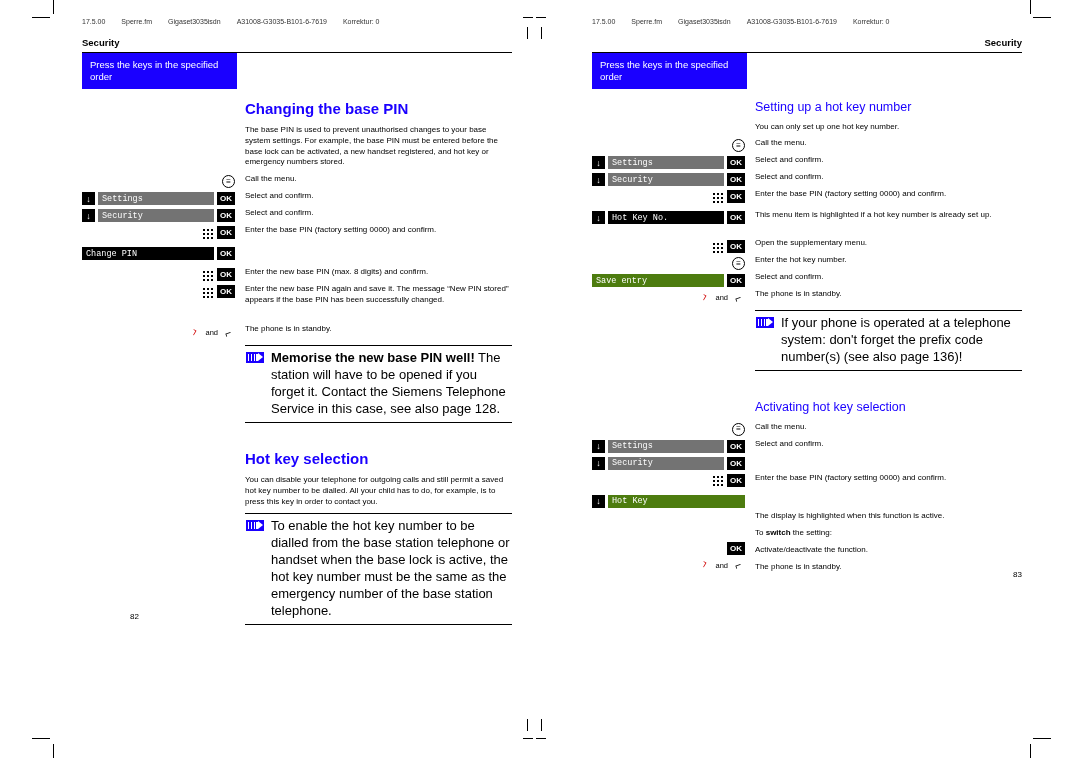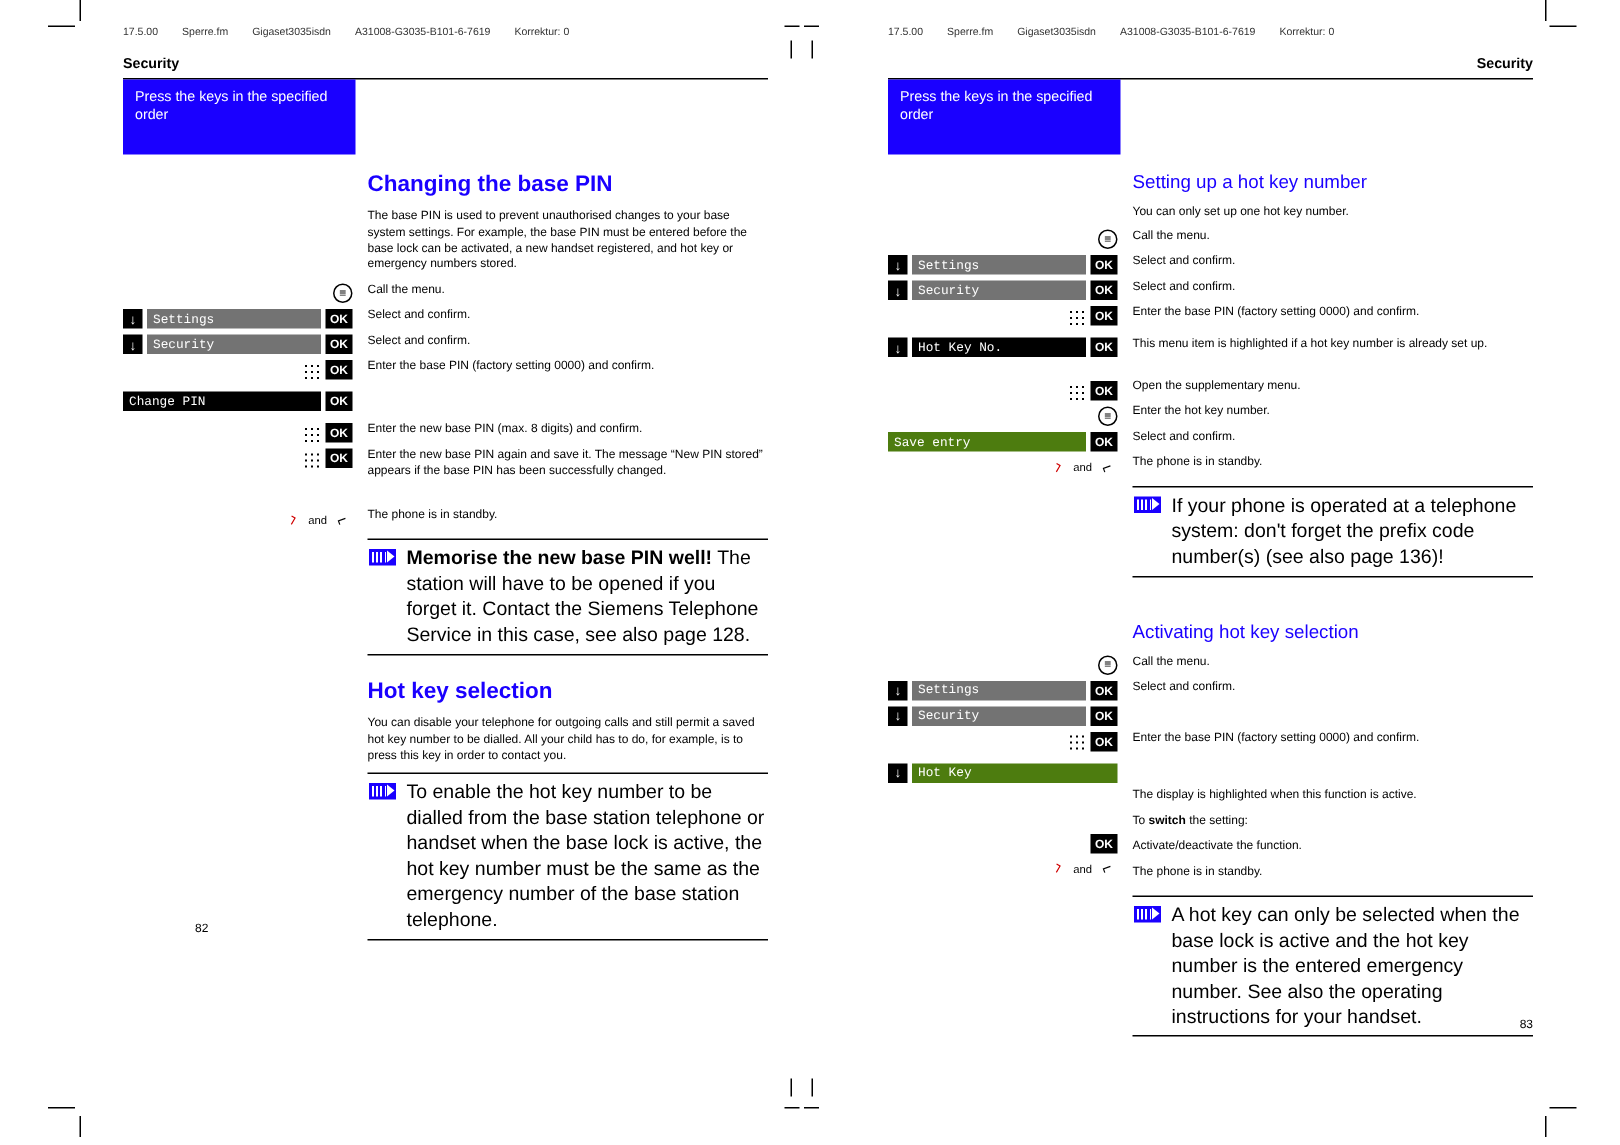--- a/index.html
+++ b/index.html
@@ -6,21 +6,21 @@
   body { background: #fff; font-family: Arial, Helvetica, sans-serif; font-size: 8px; color: #000; width: 1080px; height: 763px; position: relative; }
   .crop { position: absolute; background: #000; }
 
   .page { position: absolute; top: 18px; width: 430px; }
   .page.left { left: 82px; }
   .page.right { left: 592px; }
 
   .header-row { display: flex; align-items: baseline; font-size: 7px; color: #333; gap: 16px; padding-bottom: 6px; }
   .section-title { font-weight: bold; font-size: 9.5px; border-bottom: 1px solid #000; padding: 6px 0 4px 0; }
   .section-title.right { text-align: right; }
-  .blue-banner { background: #1a00ff; color: #fff; font-size: 9.5px; padding: 6px 8px 20px 8px; line-height: 1.25; width: 155px; }
+  .blue-banner { background: #1a00ff; color: #fff; font-size: 9.5px; padding: 6px 8px 6px 8px; line-height: 1.25; width: 155px; }
   .content { display: flex; }
   .col-steps { width: 155px; flex: 0 0 155px; }
   .col-text { flex: 1; padding-left: 8px; font-size: 8px; line-height: 1.35; }
   h2.topic { color: #1a00ff; font-size: 15px; font-weight: bold; margin: 10px 0 6px 0; }
   h3.subtopic { color: #1a00ff; font-size: 12.5px; font-weight: normal; margin: 10px 0 6px 0; }
   .para { margin-bottom: 6px; }
 
   .step-row { display: flex; align-items: center; justify-content: flex-end; height: 15px; gap: 3px; padding-right: 2px; margin-bottom: 2px;}
   .ico { width: 14px; height: 14px; display: inline-flex; align-items: center; justify-content: center; font-size: 9px; }
   .ico-menu { border-radius: 50%; border: 1.5px solid #000; width: 13px; height: 13px; font-size: 8px; line-height: 1; }
@@ -146,21 +146,21 @@
       <div class="text-row sp">Enter the new base PIN (max. 8 digits) and confirm.</div>
       <div class="text-row" style="min-height:34px">Enter the new base PIN again and save it. The message “New PIN stored” appears if the base PIN has been successfully changed.</div>
       <div class="text-row">The phone is in standby.</div>
       <div class="note-block">
         <div class="note-ico">
             <div class="note-arrow"></div>
           </div>
         <div class="note-text"><b>Memorise the new base PIN well!</b><span> The station will have to be opened if you forget it. Contact the Siemens Telephone Service in this case, see also page 128.</span></div>
       </div>
 
-      <h2 class="topic" style="margin-top:14px">Hot key selection</h2>
+      <h2 class="topic" style="margin-top:26px">Hot key selection</h2>
       <div class="para">You can disable your telephone for outgoing calls and still permit a saved hot key number to be dialled. All your child has to do, for example, is to press this key in order to contact you.</div>
       <div class="note-block">
         <div class="note-ico">
             <div class="note-arrow"></div>
           </div>
         <div class="note-text">To enable the hot key number to be dialled from the base station telephone or handset when the base lock is active, the hot key number must be the same as the emergency number of the base station telephone.</div>
       </div>
     </div>
   </div>
 
@@ -303,23 +303,17 @@
       <div class="text-row sp">Call the menu.</div>
       <div class="text-row sp">Select and confirm.</div>
       <div class="text-row sp">&nbsp;</div>
       <div class="text-row sp">Enter the base PIN (factory setting 0000) and confirm.</div>
       <div style="height:4px"></div>
       <div class="text-row sp">&nbsp;</div>
       <div class="text-row sp">The display is highlighted when this function is active.</div>
       <div class="text-row sp"><span>To </span>&nbsp;<b>switch</b>&nbsp;<span> the setting:</span></div>
       <div class="text-row sp">Activate/deactivate the function.</div>
       <div class="text-row">The phone is in standby.</div>
-      <div class="note-block">
-        <div class="note-ico">
-            <div class="note-arrow"></div>
-          </div>
-        <div class="note-text">A hot key can only be selected when the base lock is active and the hot key number is the entered emergency number. See also the operating instructions for your handset.</div>
-      </div>
     </div>
   </div>
 
   <div class="pgnum right">83</div>
 </div>
 
 </body></html>

